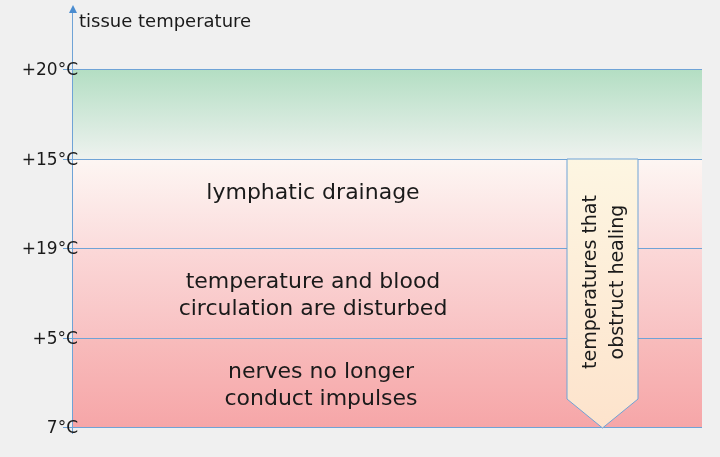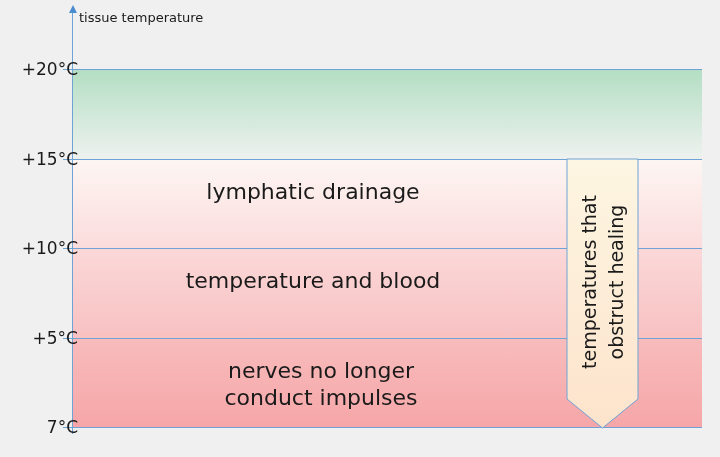--- a/index.html
+++ b/index.html
@@ -19,33 +19,34 @@
 <div class="band" style="top:338px;height:89px;background:linear-gradient(#f8bcbc,#f6a6a8);"></div>
 
 <div class="hline" style="top:69px;"></div>
 <div class="hline" style="top:159px;"></div>
 <div class="hline" style="top:248px;"></div>
 <div class="hline" style="top:338px;"></div>
 <div class="hline" style="top:427px;"></div>
 
 <div class="abs" style="left:72px;top:10px;width:1px;height:424px;background:#6fa3d6;"></div>
 <div class="abs" style="left:69px;top:5px;width:0;height:0;border-left:4px solid transparent;border-right:4px solid transparent;border-bottom:8px solid #4a8cd0;"></div>
-<div class="abs" style="left:79px;top:10px;font-size:13px;">tissue temperature</div>
+<div class="abs" style="left:79px;top:10px;font-size:18px;">tissue temperature</div>
 
 <div class="ylabel" style="top:59px;">+20°C</div>
 <div class="ylabel" style="top:149px;">+15°C</div>
-<div class="ylabel" style="top:238px;">+10°C</div>
+<div class="ylabel" style="top:238px;">+19°C</div>
 <div class="ylabel" style="top:328px;">+5°C</div>
 <div class="ylabel" style="top:417px;">7°C</div>
 
 <div class="zone-text" style="top:178px;">
   <div>lymphatic drainage</div>
 </div>
 <div class="zone-text" style="top:267px;">
   <div>temperature and blood</div>
+  <div>circulation are disturbed</div>
 </div>
 <div class="zone-text" style="top:357px;padding-left:8px;">
   <div>nerves no longer</div>
   <div>conduct impulses</div>
 </div>
 
 <svg class="abs" style="left:566px;top:158px;" width="74" height="272" viewBox="0 0 74 272">
   <defs>
     <linearGradient id="ag" x1="0" y1="0" x2="0" y2="1">
       <stop offset="0" stop-color="#fdf6e2"></stop>

